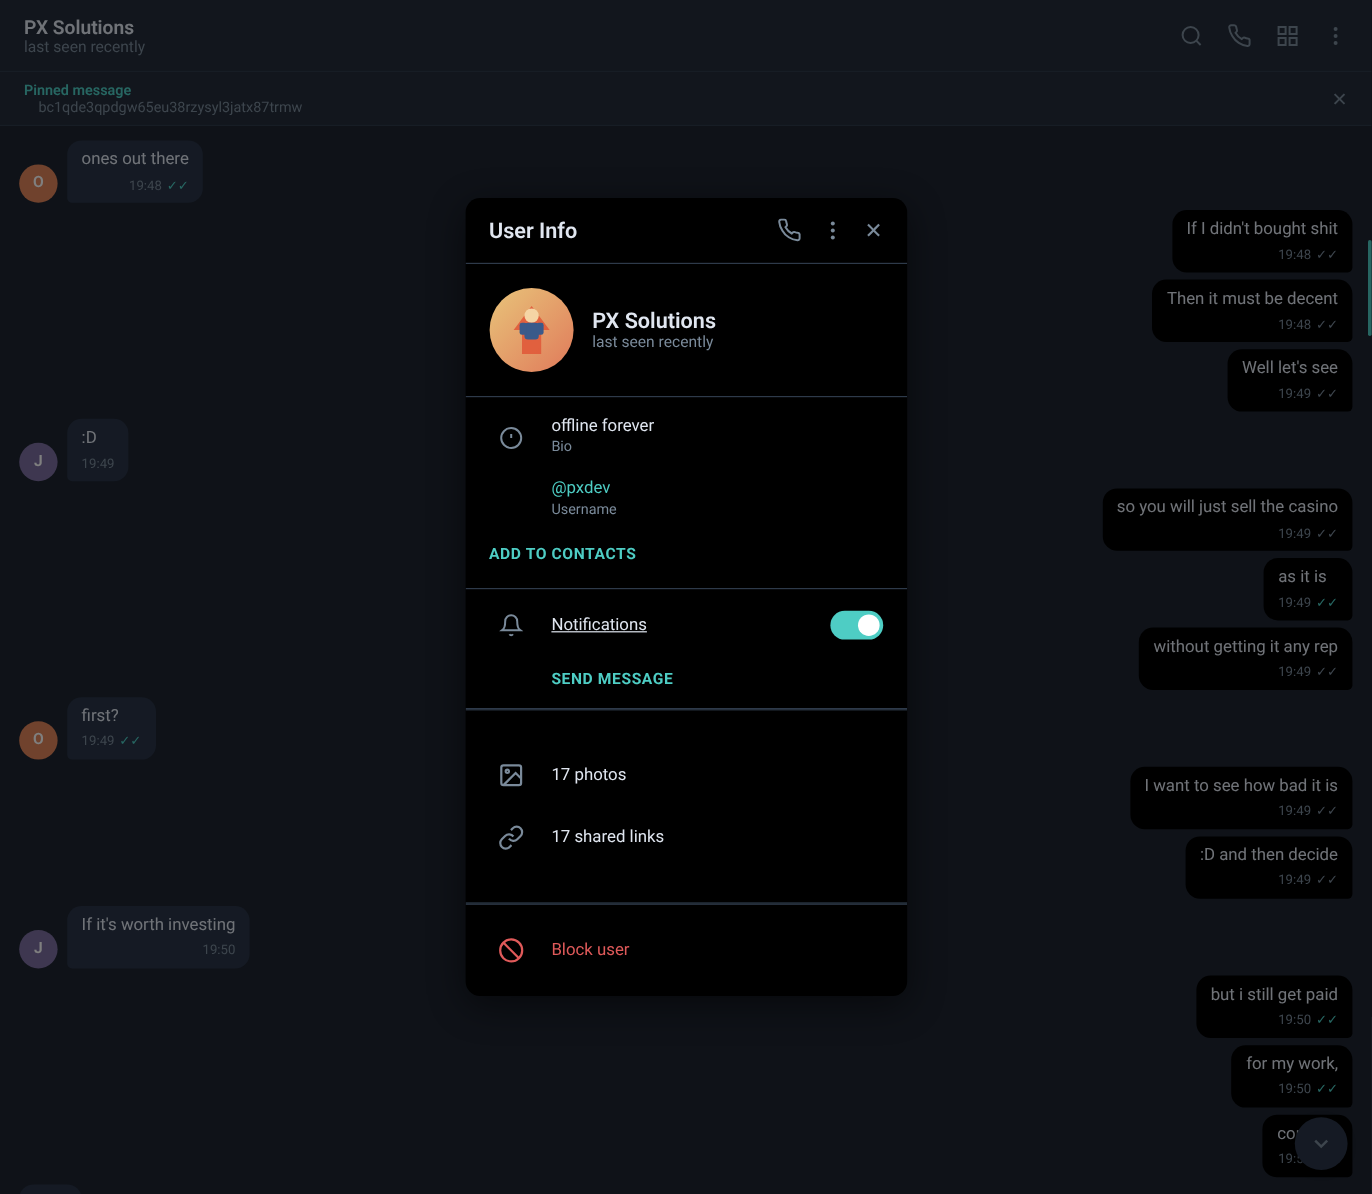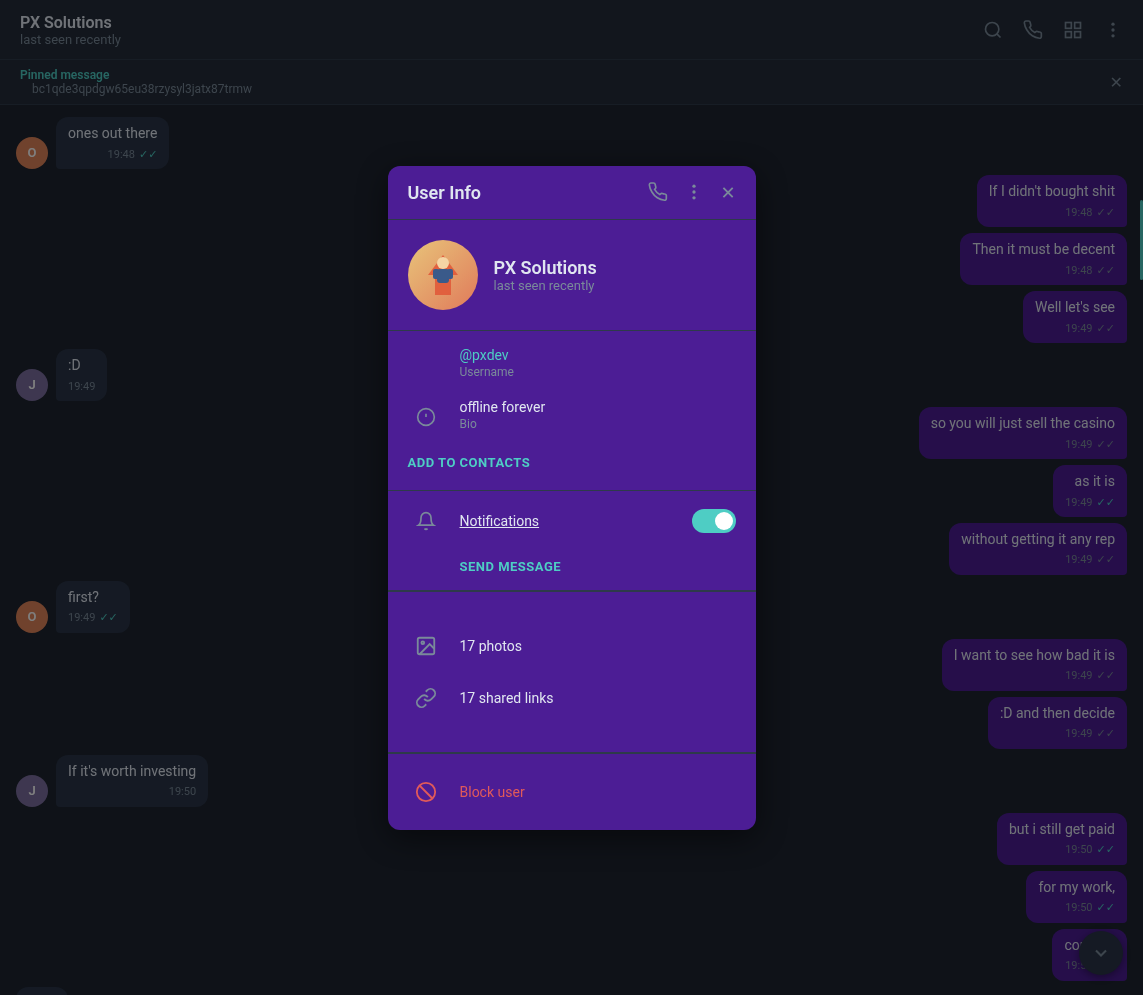--- a/index.html
+++ b/index.html
@@ -97,24 +97,23 @@
 
     .bubble {
       max-width: 420px;
       padding: 7px 12px;
       border-radius: 12px;
       font-size: 14px;
       line-height: 1.4;
       position: relative;
     }
     .bubble.own {
-      background: #4c1d95;
+      background: #000000;
       border-bottom-right-radius: 4px;
       color: #e0e6f0;
-      text-align: right;
     }
     .bubble.other {
       background: #2a3548;
       border-bottom-left-radius: 4px;
       color: #e0e6f0;
     }
     .bubble-meta {
       display: flex;
       align-items: center;
       justify-content: flex-end;
@@ -159,21 +158,21 @@
       position: absolute;
       top: 0; left: 0; right: 0; bottom: 0;
       background: rgba(0,0,0,0.5);
       display: flex;
       align-items: center;
       justify-content: center;
       z-index: 100;
     }
 
     .user-info-panel {
-      background: #4c1d95;
+      background: #000000;
       border-radius: 12px;
       width: 368px;
       max-height: 700px;
       overflow: hidden;
       box-shadow: 0 8px 32px rgba(0,0,0,0.5);
       position: relative;
     }
 
     .panel-header {
       display: flex;
@@ -530,39 +529,39 @@
       <div>
         <div class="profile-name">PX Solutions</div>
         <div class="profile-status">last seen recently</div>
       </div>
     </div>
 
     <div class="panel-divider"></div>
 
     <div class="panel-section">
       <div class="info-row">
-        <div class="info-icon"></div>
-        <div>
-          <div class="info-value teal">@pxdev</div>
-          <div class="info-label">Username</div>
-        </div>
-      </div>
-      <div class="info-row">
         <div class="info-icon">
           <svg width="20" height="20" viewBox="0 0 24 24" fill="none" stroke="currentColor" stroke-width="2">
               <circle cx="12" cy="12" r="10"></circle>
               <line x1="12" y1="8" x2="12" y2="12"></line>
               <line x1="12" y1="16" x2="12.01" y2="16"></line>
             </svg>
         </div>
         <div>
           <div class="info-value">offline forever</div>
           <div class="info-label">Bio</div>
         </div>
       </div>
+      <div class="info-row">
+        <div class="info-icon"></div>
+        <div>
+          <div class="info-value teal">@pxdev</div>
+          <div class="info-label">Username</div>
+        </div>
+      </div>
       <div class="add-contacts-btn">ADD TO CONTACTS</div>
     </div>
 
     <div class="panel-divider"></div>
 
     <div class="notifications-row">
       <div class="notif-icon">
         <svg width="20" height="20" viewBox="0 0 24 24" fill="none" stroke="currentColor" stroke-width="2">
             <path d="M18 8A6 6 0 0 0 6 8c0 7-3 9-3 9h18s-3-2-3-9"></path>
             <path d="M13.73 21a2 2 0 0 1-3.46 0"></path>

